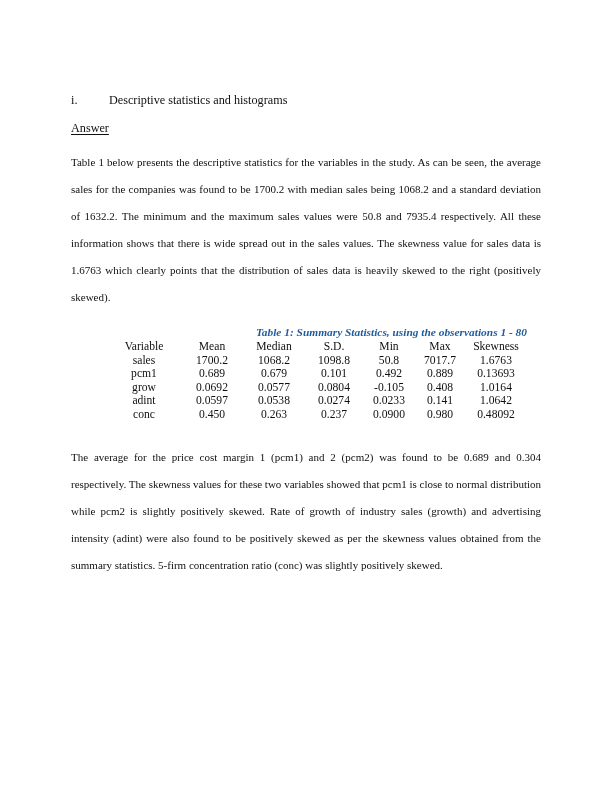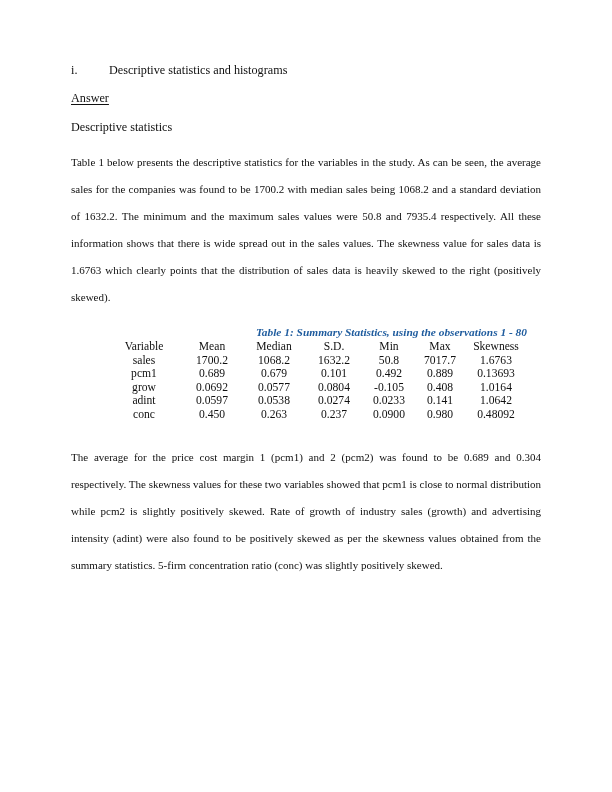--- a/index.html
+++ b/index.html
@@ -32,20 +32,21 @@
     font-size: 12.2px;
     line-height: 16px;
     margin: 0 0 12px 0;
   }
   .list-marker {
     width: 38px;
     flex: 0 0 38px;
   }
   .list-text {
     flex: 1 1 auto;
+    margin-top: 30px;
   }
 
   
   .answer-heading {
     font-size: 12.2px;
     font-weight: normal;
     line-height: 16px;
     margin: 0 0 13px 0;
   }
   .answer-heading span {
@@ -113,21 +114,20 @@
 
 <div class="page">
 
   <div class="list-item">
     <span class="list-marker">i.</span>
     <span class="list-text">Descriptive statistics and histograms</span>
   </div>
 
   <p class="answer-heading"><span>Answer</span></p>
 
-  <p class="sub-heading">Descriptive statistics</p>
 
   <p class="body-par par-top">Table 1 below presents the descriptive statistics for the variables in the study. As can be seen, the average sales for the companies was found to be 1700.2 with median sales being 1068.2 and a standard deviation of 1632.2. The minimum and the maximum sales values were 50.8 and 7935.4 respectively. All these information shows that there is wide spread out in the sales values. The skewness value for sales data is 1.6763 which clearly points that the distribution of sales data is heavily skewed to the right (positively skewed).</p>
 
   <div class="table-block">
     <div class="table-caption">Table 1: Summary Statistics, using the observations 1 - 80</div>
     <table class="stats">
       <colgroup>
         <col class="c-var">
           <col class="c-mean">
           <col class="c-med">
@@ -145,21 +145,21 @@
           <th>Min</th>
           <th>Max</th>
           <th>Skewness</th>
         </tr>
       </thead>
       <tbody>
         <tr>
           <td>sales</td>
           <td>1700.2</td>
           <td>1068.2</td>
-          <td>1632.2</td>
+          <td>1098.8</td>
           <td>50.8</td>
           <td>7017.7</td>
           <td>1.6763</td>
         </tr>
         <tr>
           <td>pcm1</td>
           <td>0.689</td>
           <td>0.679</td>
           <td>0.101</td>
           <td>0.492</td>

